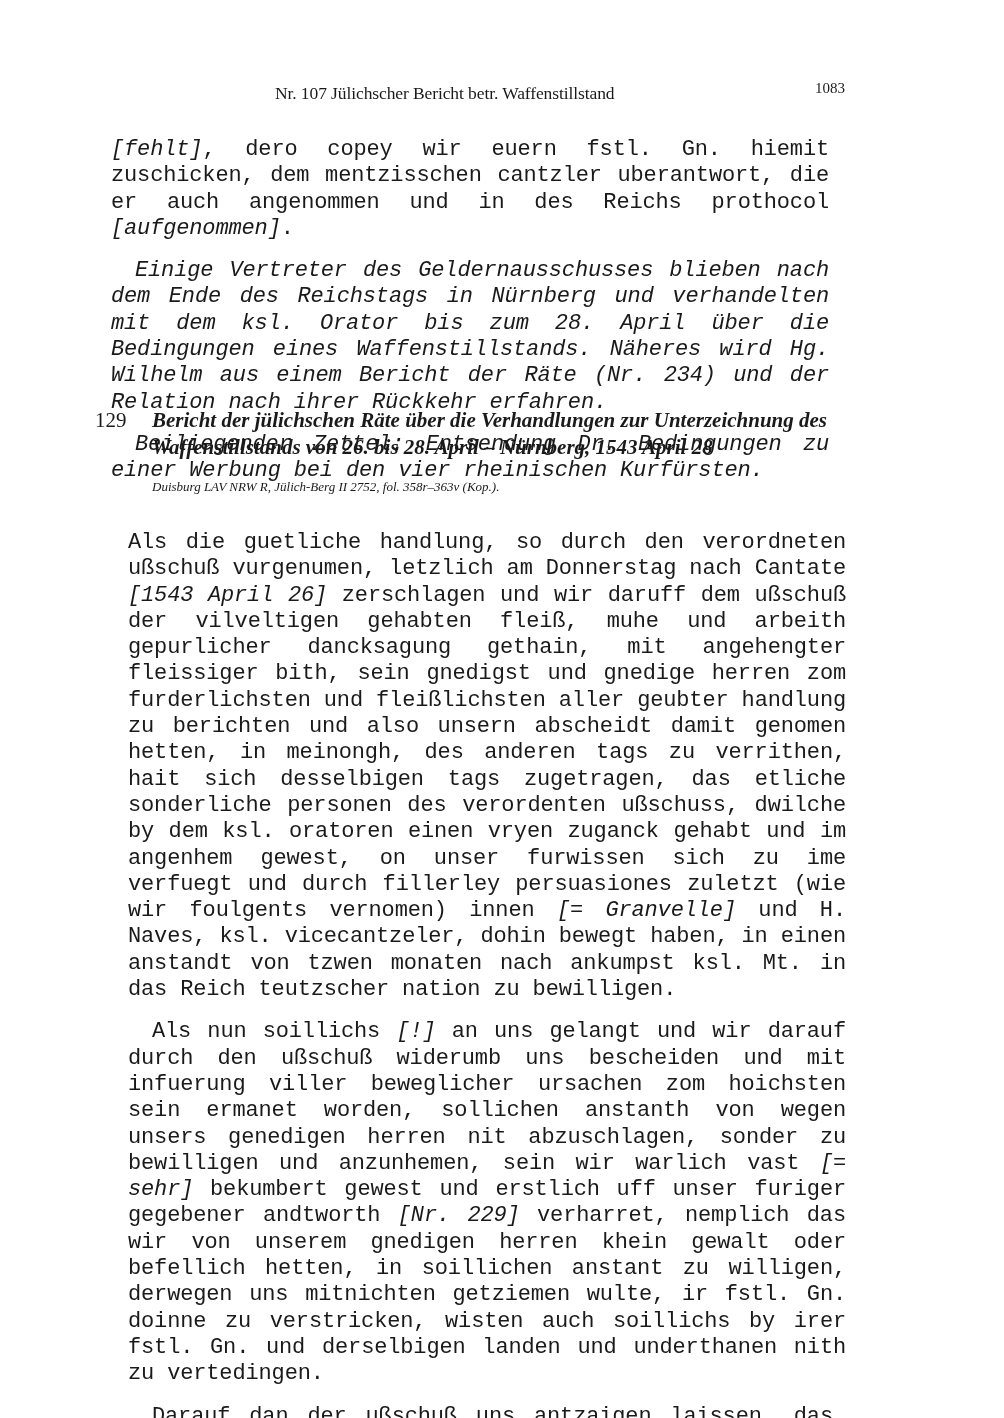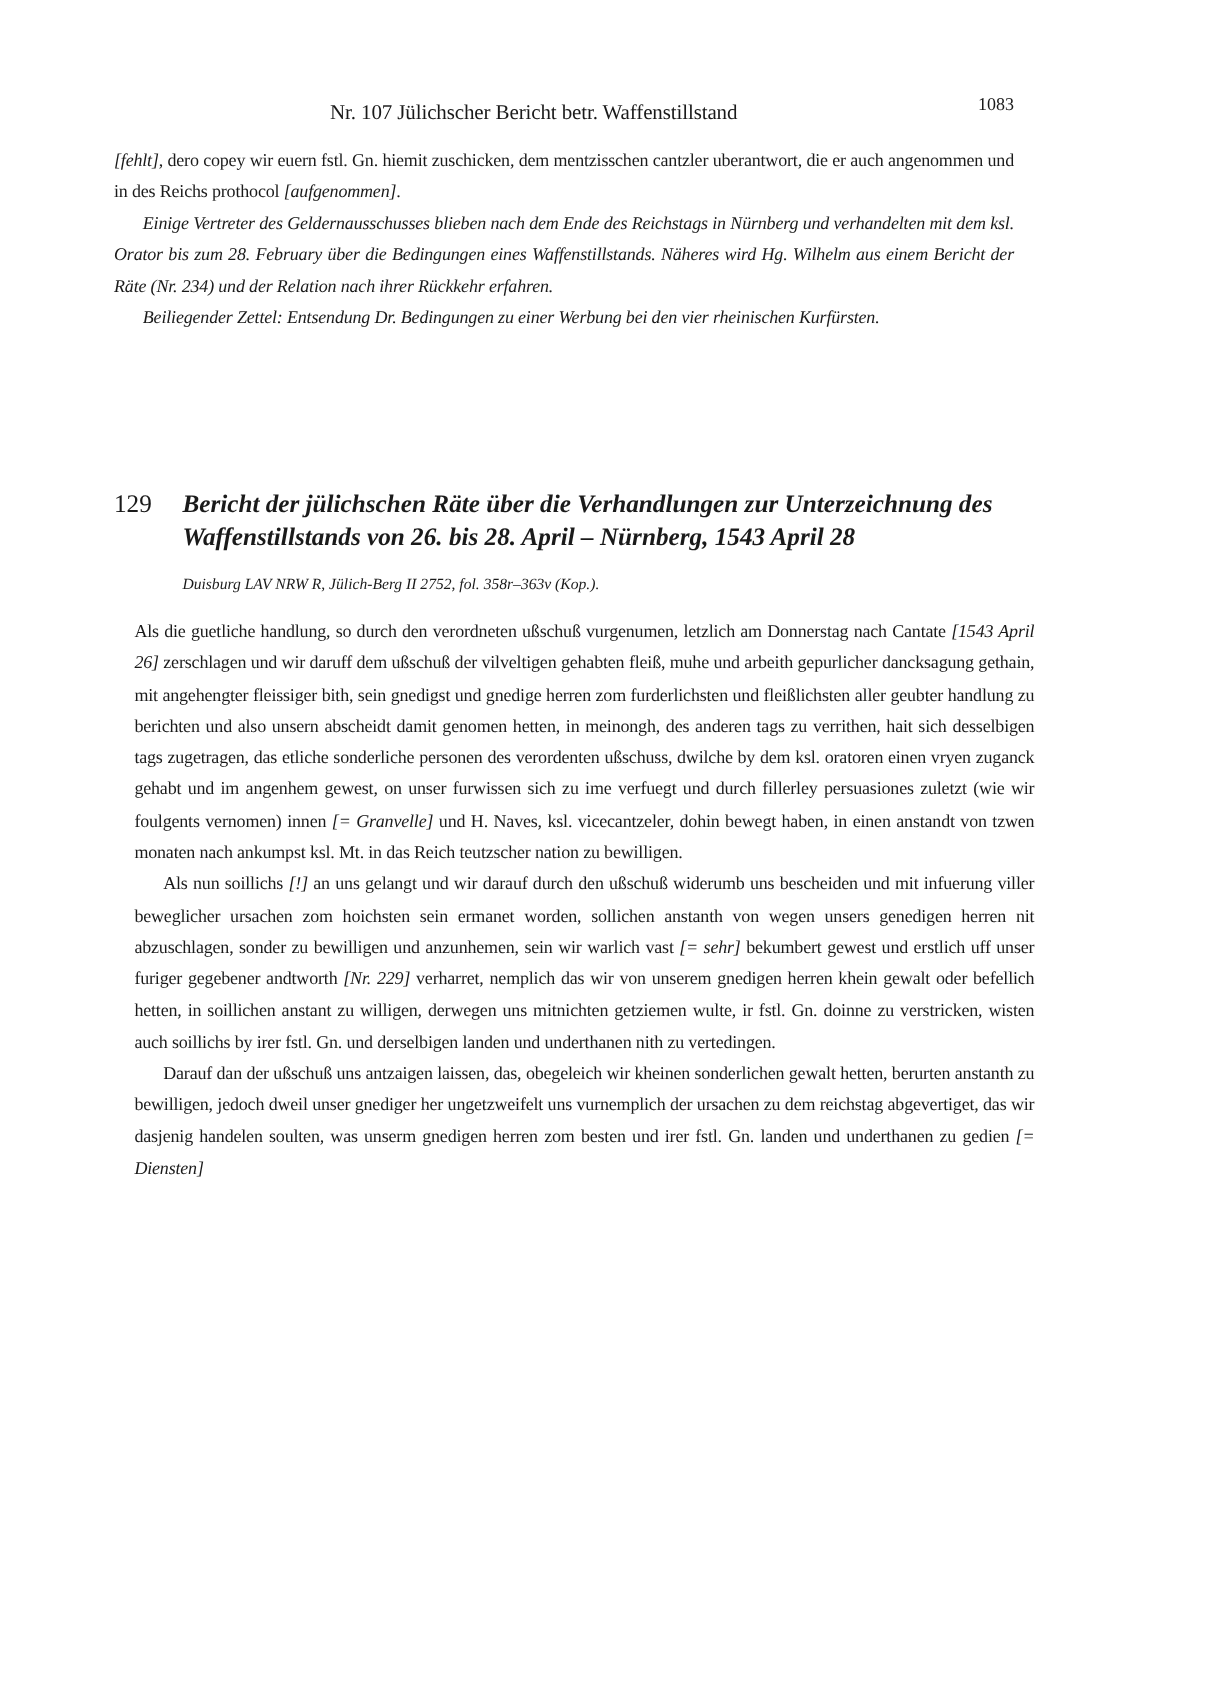--- a/index.html
+++ b/index.html
@@ -2,21 +2,21 @@
 <html><head>
 <meta charset="utf-8">
 <style>
   html, body { margin: 0; padding: 0; background: #ffffff; }
   body { width: 1004px; height: 1418px; position: relative; overflow: hidden; color: #1a1a1a;
          font-family: "Liberation Serif", "DejaVu Serif", serif; }
   .page { position: absolute; left: 95px; top: 0; width: 750px; }
   .running-head { position: absolute; top: 80px; left: 0; width: 750px; height: 26px; font-size: 17.5px; }
   .running-title { position: absolute; left: 180px; top: 3px; letter-spacing: -0.1px; }
   .page-number { position: absolute; right: 0; top: 0; font-size: 15px; }
-  .para { font-size: 15px; line-height: 26.3px; text-align: justify; margin: 0; letter-spacing: -0.15px; }
+  .para { font-size: 22px; line-height: 26.3px; text-align: justify; margin: 16px; letter-spacing: -0.15px; font-family: Liberation Mono, monospace; }
   .indent { text-indent: 24px; }
   i, .it { font-style: italic; }
   .block1 { position: absolute; top: 121px; left: 0; width: 750px; }
   .doc-heading { position: absolute; top: 407px; left: 0; width: 750px; font-size: 21px; line-height: 26.5px; }
   .doc-num { position: absolute; left: 0; top: 0; }
   .doc-title { position: absolute; left: 57px; top: 0; width: 693px; font-style: italic; font-weight: bold; }
   .source { position: absolute; top: 479px; left: 57px; font-size: 13px; font-style: italic; }
   .block2 { position: absolute; top: 514px; left: 17px; width: 750px; }
 </style>
 </head>
@@ -24,21 +24,21 @@
 
 <div class="page">
 
   <div class="running-head">
     <span class="running-title">Nr. 107 Jülichscher Bericht betr. Waffenstillstand</span>
     <span class="page-number">1083</span>
   </div>
 
   <div class="block1">
     <p class="para"><i>[fehlt]</i><span>, dero copey wir euern fstl. Gn. hiemit zuschicken, dem mentzisschen cantzler uberantwort, die er auch angenommen und in des Reichs prothocol </span><i>[aufgenommen]</i><span>.</span></p>
-    <p class="para indent it">Einige Vertreter des Geldernausschusses blieben nach dem Ende des Reichstags in Nürnberg und verhandelten mit dem ksl. Orator bis zum 28. February über die Bedingungen eines Waffenstillstands. Näheres wird Hg. Wilhelm aus einem Bericht der Räte (Nr. 234) und der Relation nach ihrer Rückkehr erfahren.</p>
+    <p class="para indent it">Einige Vertreter des Geldernausschusses blieben nach dem Ende des Reichstags in Nürnberg und verhandelten mit dem ksl. Orator bis zum 28. April über die Bedingungen eines Waffenstillstands. Näheres wird Hg. Wilhelm aus einem Bericht der Räte (Nr. 234) und der Relation nach ihrer Rückkehr erfahren.</p>
     <p class="para indent it">Beiliegender Zettel: Entsendung Dr. Bedingungen zu einer Werbung bei den vier rheinischen Kurfürsten.</p>
   </div>
 
   <div class="doc-heading">
     <span class="doc-num">129</span>
     <div class="doc-title">Bericht der jülichschen Räte über die Verhandlungen zur Unterzeichnung des Waffenstillstands von 26. bis 28. April – Nürnberg, 1543 April 28</div>
   </div>
 
   <div class="source">Duisburg LAV NRW R, Jülich-Berg II 2752, fol. 358r–363v (Kop.).</div>
 

